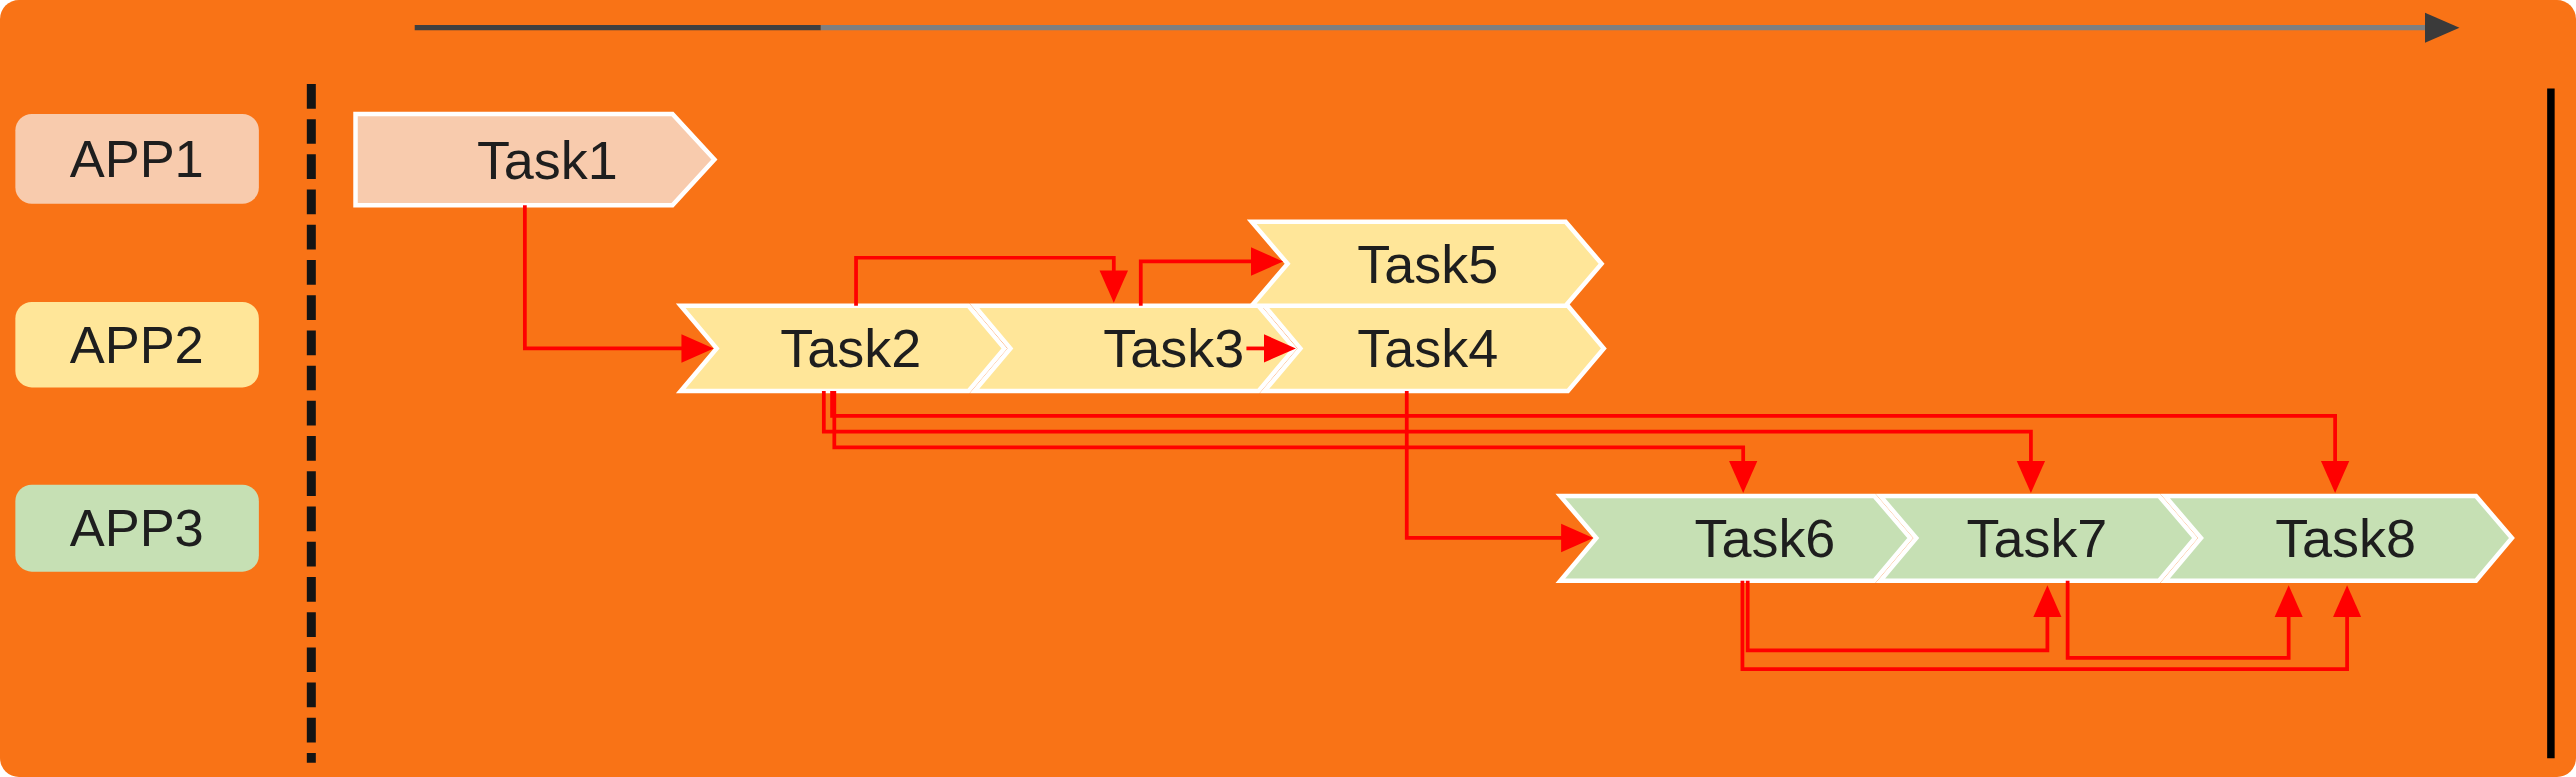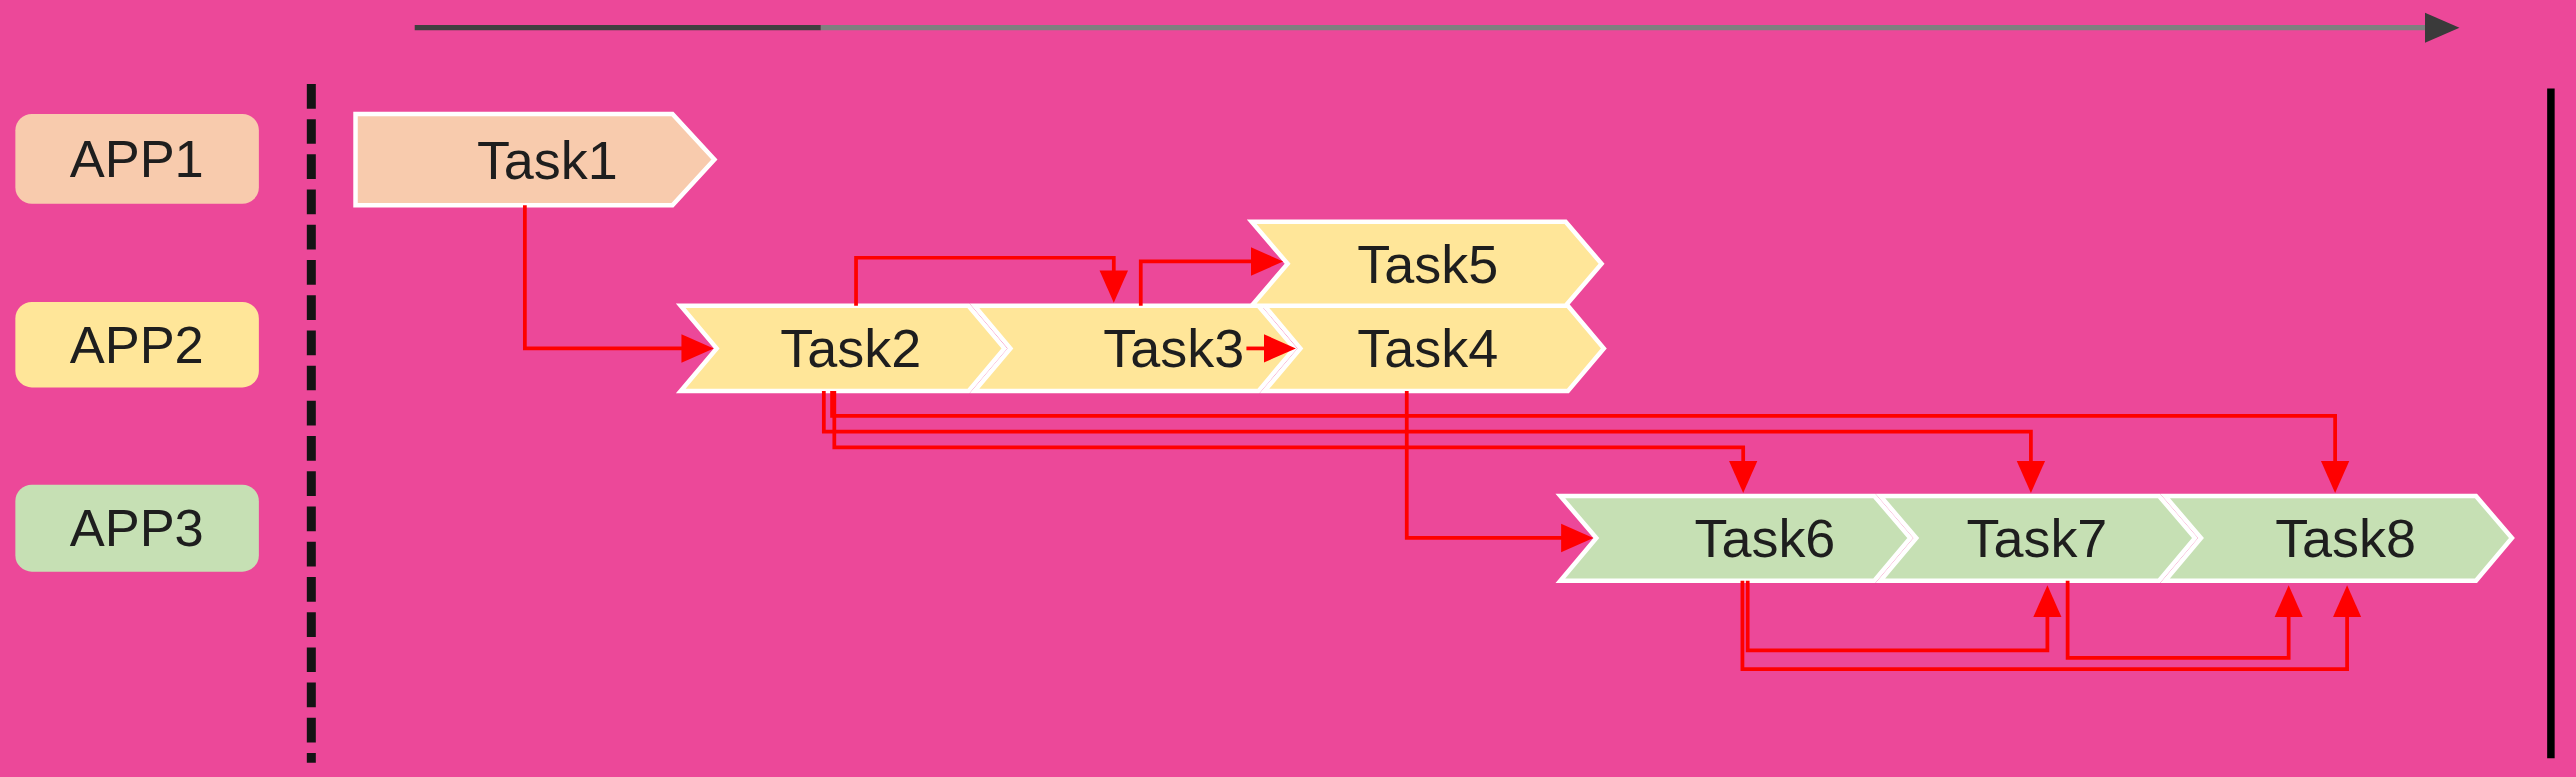--- a/index.html
+++ b/index.html
@@ -4,22 +4,23 @@
 <style>
   html, body {
     margin: 0;
     padding: 0;
     background: #ffffff;
   }
   .canvas {
     position: relative;
     width: 2576px;
     height: 777px;
-    background: #ec4899;
+    background: #f97316;
     font-family: "Liberation Sans", "DejaVu Sans", sans-serif;
+    border-radius: 19px;
   }
   svg { display: block; }
   text {
     font-family: "Liberation Sans", "DejaVu Sans", sans-serif;
     fill: #1e1e1e;
     font-size: 72px;
   }
   .lane-label { font-size: 70px; }
   .task-shape { stroke: #ffffff; stroke-width: 6px; }
   .dep { fill: none; stroke: #ff0000; stroke-width: 5px; }

